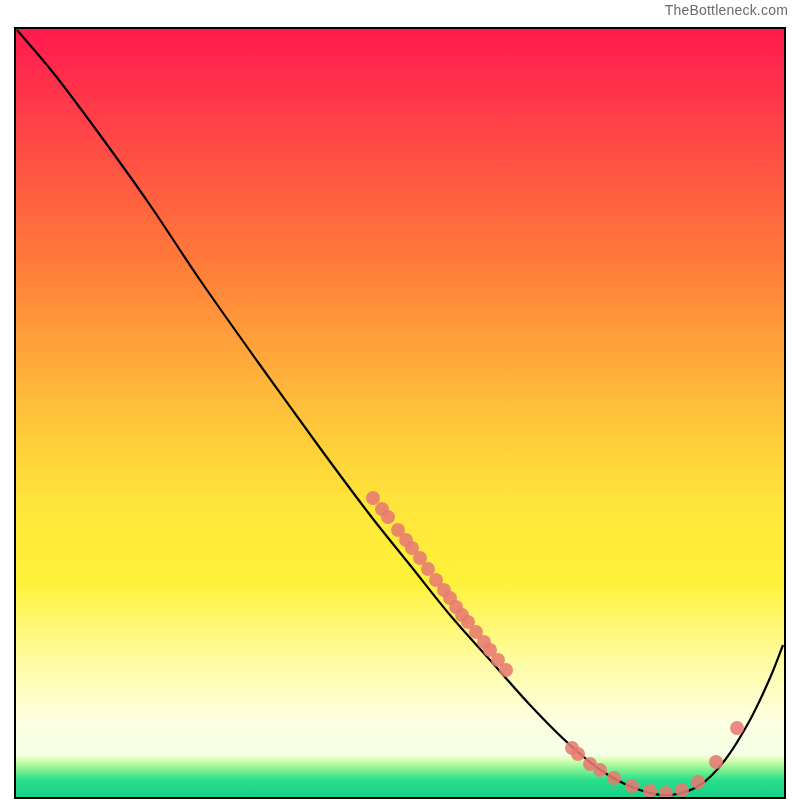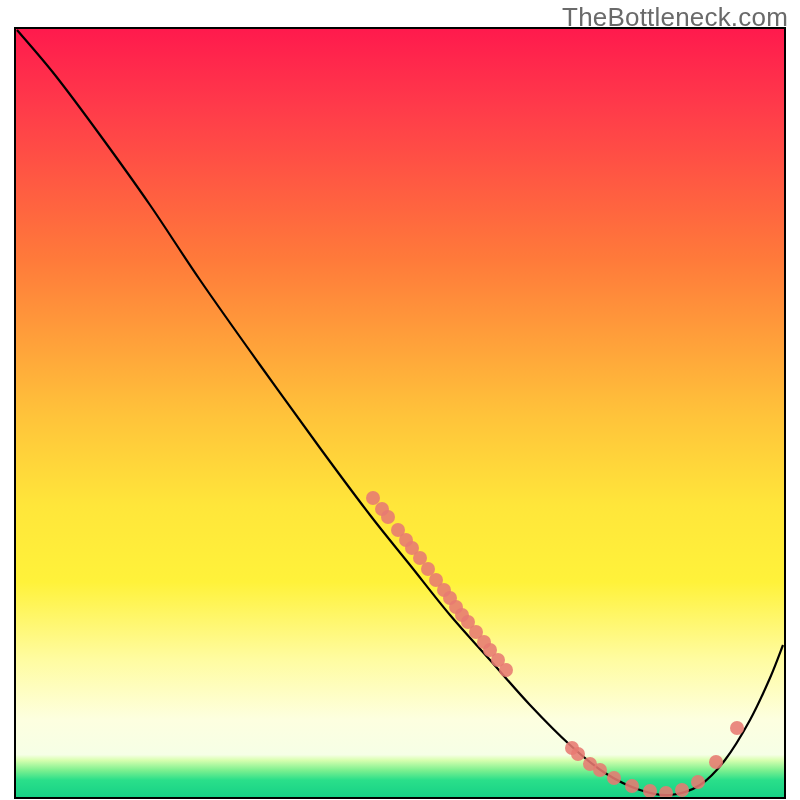--- a/index.html
+++ b/index.html
@@ -13,21 +13,21 @@
   }
   .stage {
     position: relative;
     width: 800px;
     height: 800px;
   }
   .watermark {
     position: absolute;
     top: 2px;
     right: 12px;
-    font-size: 26px;
+    font-size: 14px;
     font-weight: 400;
     color: #6a6a6a;
     letter-spacing: 0.2px;
   }
   svg.curve {
     position: absolute;
     left: 0;
     top: 0;
   }
 </style>

